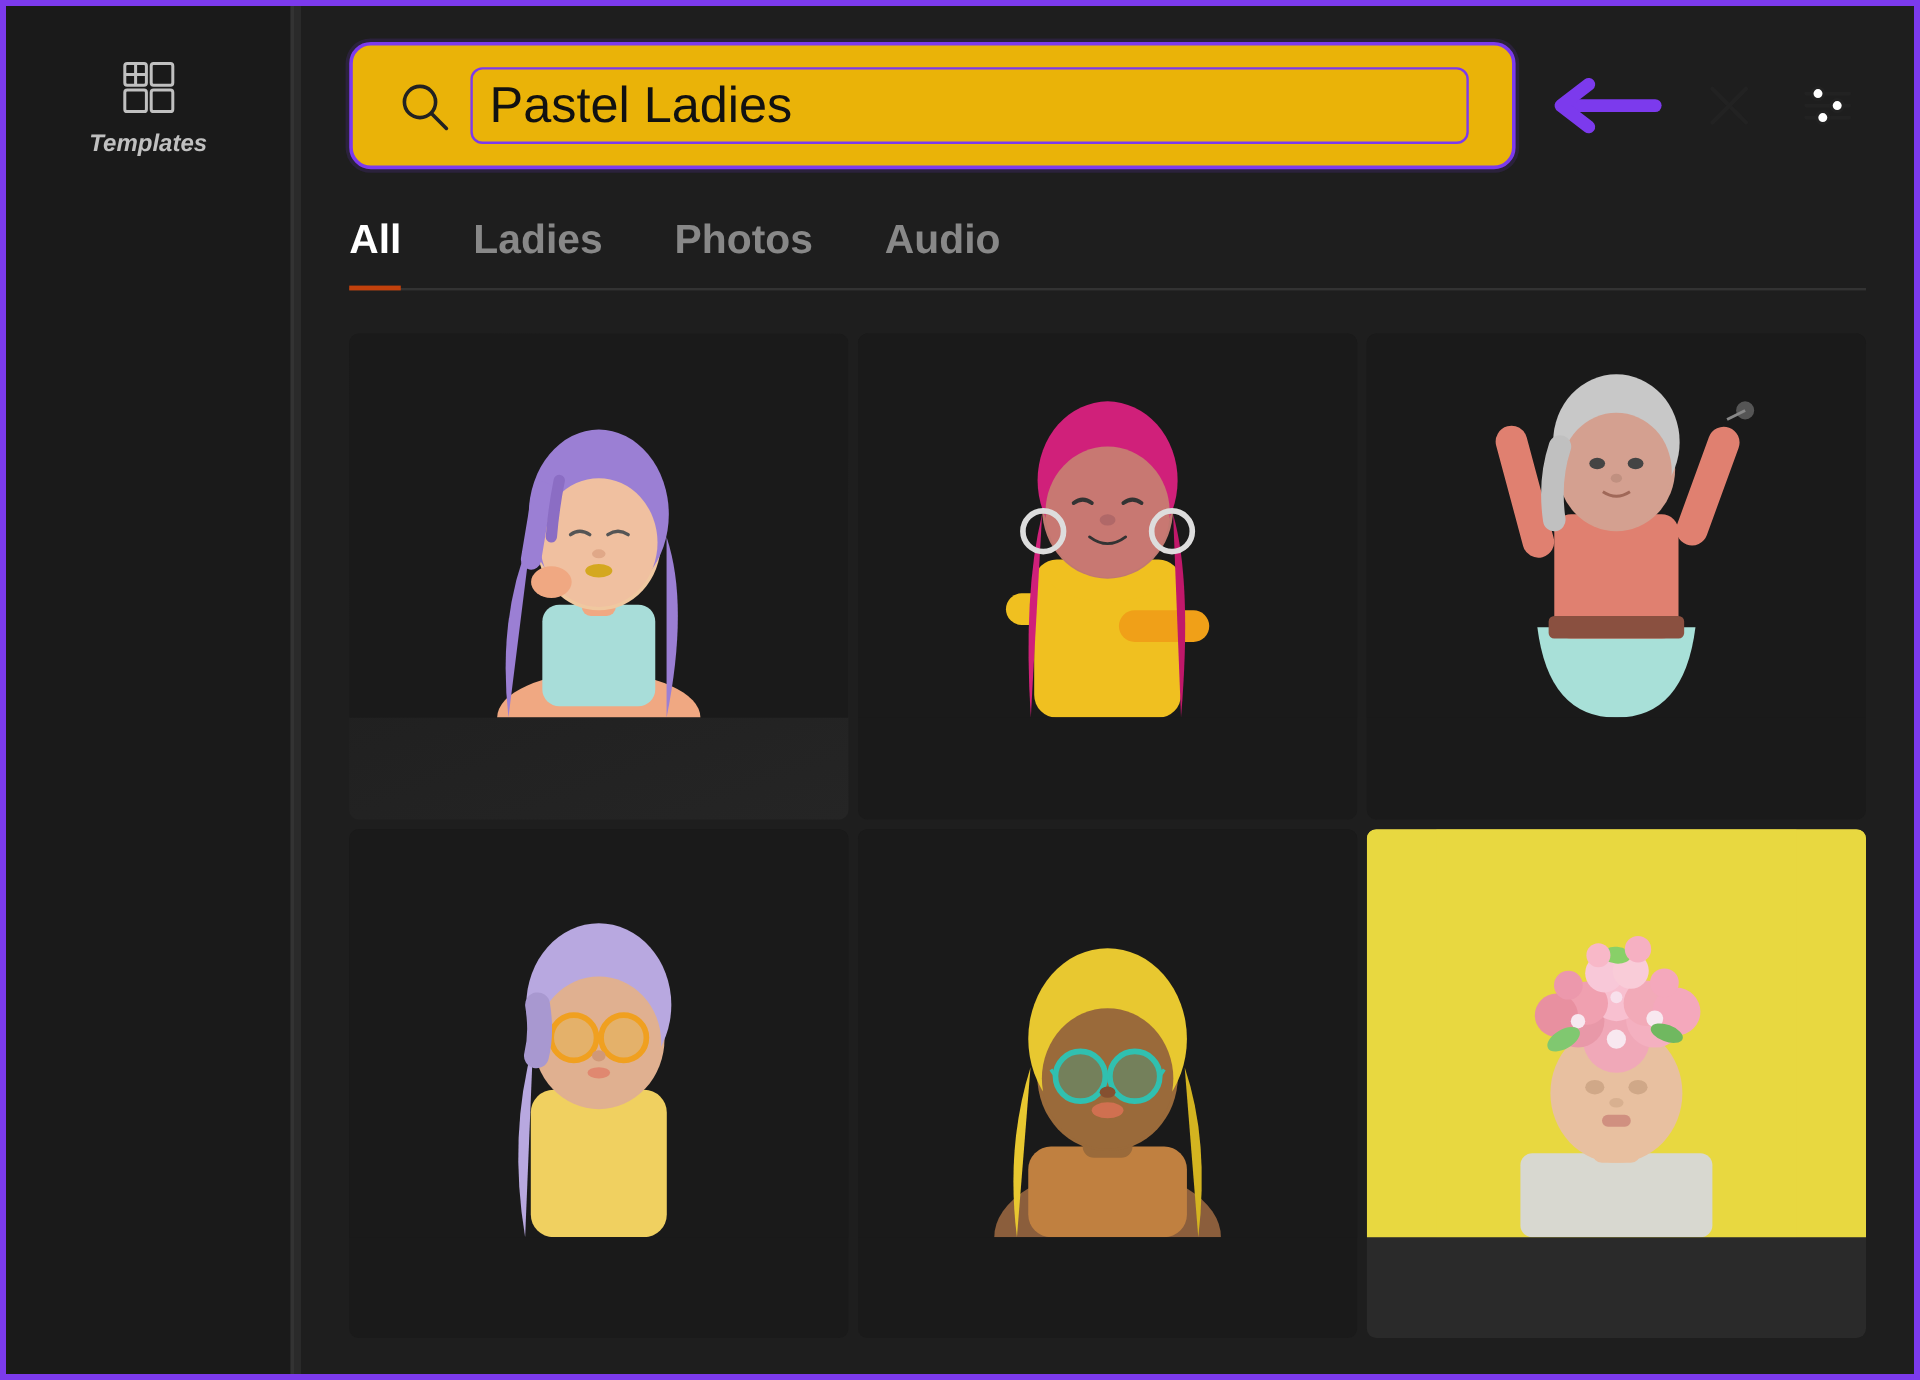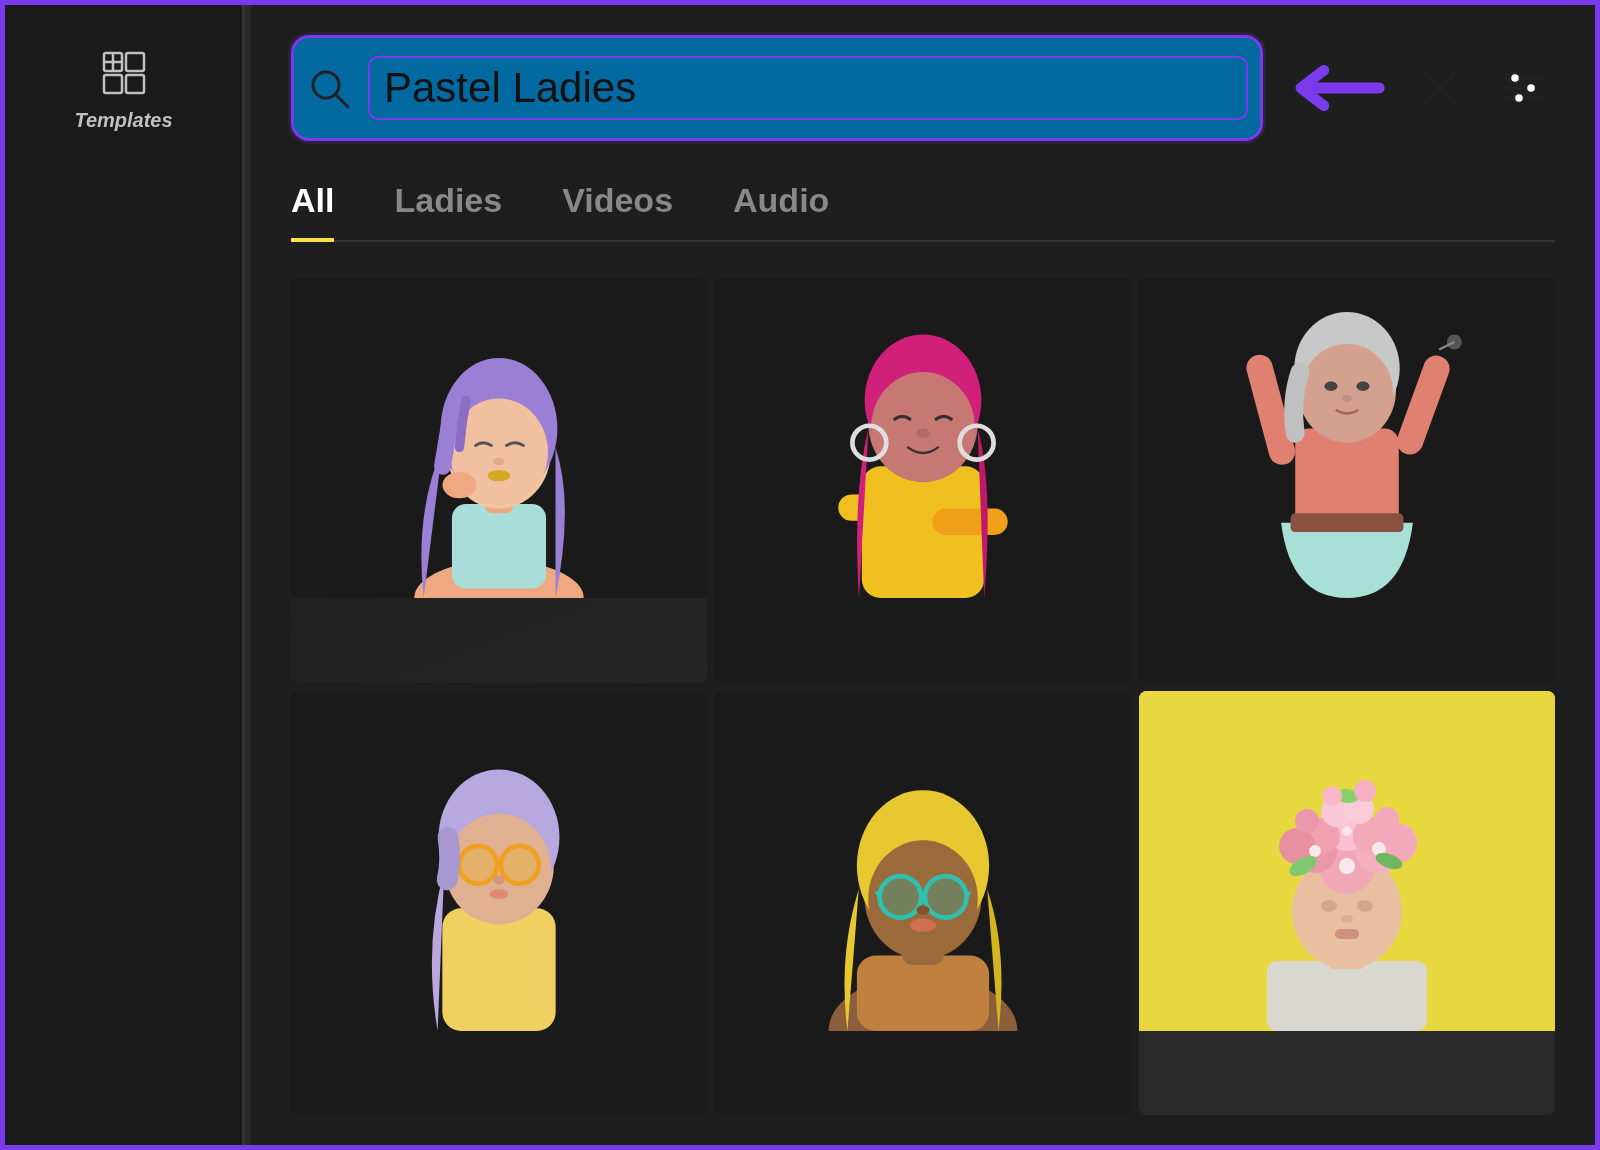--- a/index.html
+++ b/index.html
@@ -93,24 +93,24 @@
       display: flex;
       align-items: center;
       gap: 24px;
       margin-bottom: 40px;
     }
 
     .search-bar {
       flex: 1;
       display: flex;
       align-items: center;
-      background: #0369a1;
+      background: #eab308;
       border-radius: 18px;
       border: 3px solid #7c3aed;
-      padding: 18px 12px;
+      padding: 18px 36px;
       gap: 16px;
       box-shadow: 0 0 0 3px rgba(124,58,237,0.15);
     }
 
     .search-icon-wrap {
       display: flex;
       align-items: center;
     }
 
     .search-input {
@@ -179,21 +179,21 @@
       color: #888;
       cursor: pointer;
       padding-bottom: 18px;
       border-bottom: 4px solid transparent;
       margin-bottom: -2px;
       transition: color 0.2s;
     }
 
     .tab.active {
       color: #ffffff;
-      border-bottom: 4px solid #fde047;
+      border-bottom: 4px solid #c2410c;
     }
 
     
     .grid {
       display: grid;
       grid-template-columns: repeat(3, 1fr);
       gap: 8px;
       flex: 1;
     }
 
@@ -354,21 +354,21 @@
             <circle cx="32" cy="24" r="5" fill="white" stroke="#222" stroke-width="2.5"></circle>
             <circle cx="20" cy="34" r="5" fill="white" stroke="#222" stroke-width="2.5"></circle>
           </svg>
         </button>
       </div>
     </div>
 
     <div class="tabs">
       <div class="tab active">All</div>
       <div class="tab">Ladies</div>
-      <div class="tab">Videos</div>
+      <div class="tab">Photos</div>
       <div class="tab">Audio</div>
     </div>
 
     <div class="grid">
 
       <div class="grid-item illus-1">
         <div class="woman1-container">
           <svg viewBox="0 0 300 340" width="100%" height="100%" preserveAspectRatio="xMidYMax meet">
 
             <ellipse cx="150" cy="340" rx="90" ry="40" fill="#f0a882"></ellipse>

